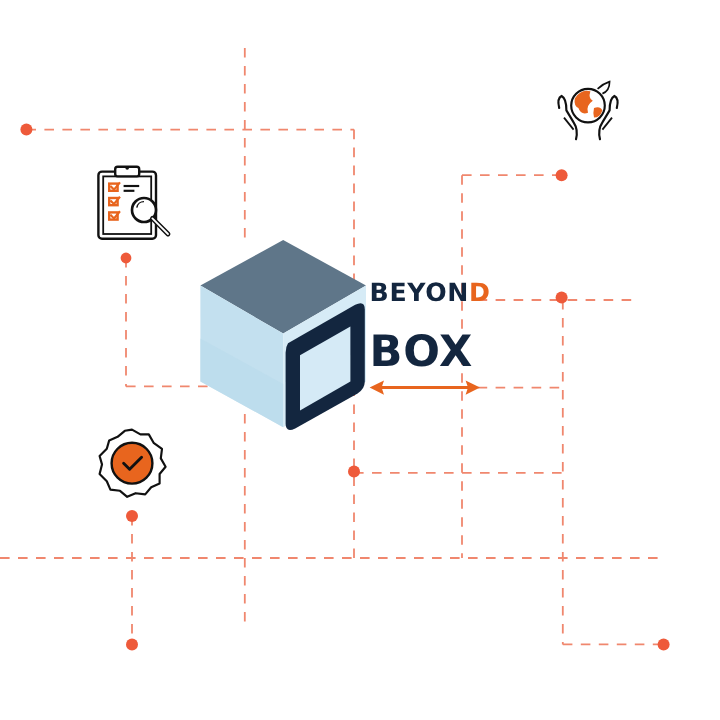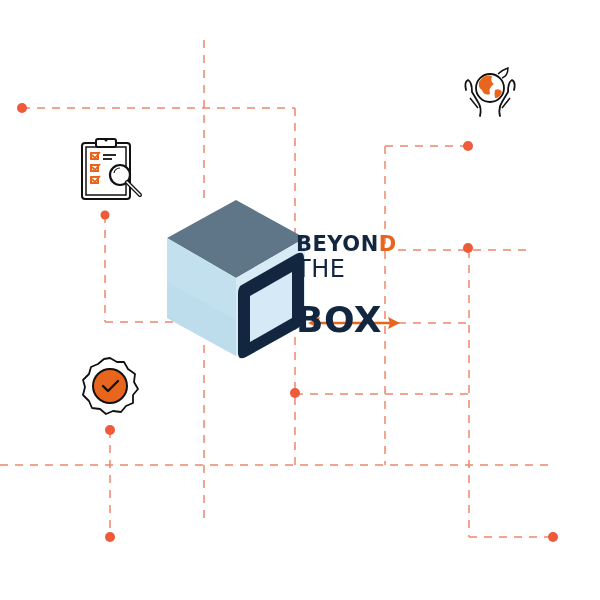--- a/index.html
+++ b/index.html
@@ -1,18 +1,18 @@
 <!DOCTYPE html>
 <html><head>
   <meta charset="utf-8">
   <style>
     html, body { margin: 0; padding: 0; background: #ffffff; }
     body { width: 600px; height: 600px; position: relative; overflow: hidden; font-family: "Liberation Sans", sans-serif; }
     #canvas { position: absolute; left: 0; top: 0; width: 600px; height: 600px; }
-    .brand { position: absolute; left: 296px; top: 232px; width: 110px; }
+    .brand { position: absolute; left: 308px; top: 232px; width: 110px; }
     .brand-line1 { font-family: "DejaVu Sans", sans-serif; font-weight: bold; font-size: 21px; color: #13263f; letter-spacing: 0.5px; line-height: 24px; }
     .brand-line1 .accent { color: #e8651e; }
     .brand-line2 { font-family: "DejaVu Sans", sans-serif; font-weight: normal; font-size: 24px; color: #13263f; line-height: 26px; letter-spacing: 0.5px; }
     .brand-line3 { font-family: "DejaVu Sans", sans-serif; font-weight: bold; font-size: 36px; color: #13263f; line-height: 36px; letter-spacing: 0.5px; margin-top: 20px; }
   </style>
 </head>
 <body>
 
 <svg id="canvas" viewBox="0 0 600 600" xmlns="http://www.w3.org/2000/svg">
   <g stroke="#f0876e" stroke-width="1.5" stroke-dasharray="8 7" fill="none">
@@ -105,15 +105,14 @@
 
   <g transform="translate(110,386)">
     <polygon points="0,-28 7,-24 14,-24 18,-17 25,-12 24,-4 28,3 23,9 23,17 16,20 11,26 3,25 -4,28 -10,23 -18,22 -21,15 -27,9 -25,1 -27,-6 -21,-12 -19,-19 -12,-22 -6,-27" fill="#fff" stroke="#111" stroke-width="1.8" stroke-linejoin="round"></polygon>
     <circle cx="0" cy="0" r="17" fill="#e8651e" stroke="#111" stroke-width="2"></circle>
     <polyline points="-7,0 -2,5 8,-5" fill="none" stroke="#111" stroke-width="2.4" stroke-linecap="round" stroke-linejoin="round"></polyline>
   </g>
 </svg>
 
 <div class="brand">
   <div class="brand-line1"><span>BEYON</span><span class="accent">D</span></div>
-  <div class="brand-line2">THE</div>
   <div class="brand-line3">BOX</div>
 </div>
 
 </body></html>

